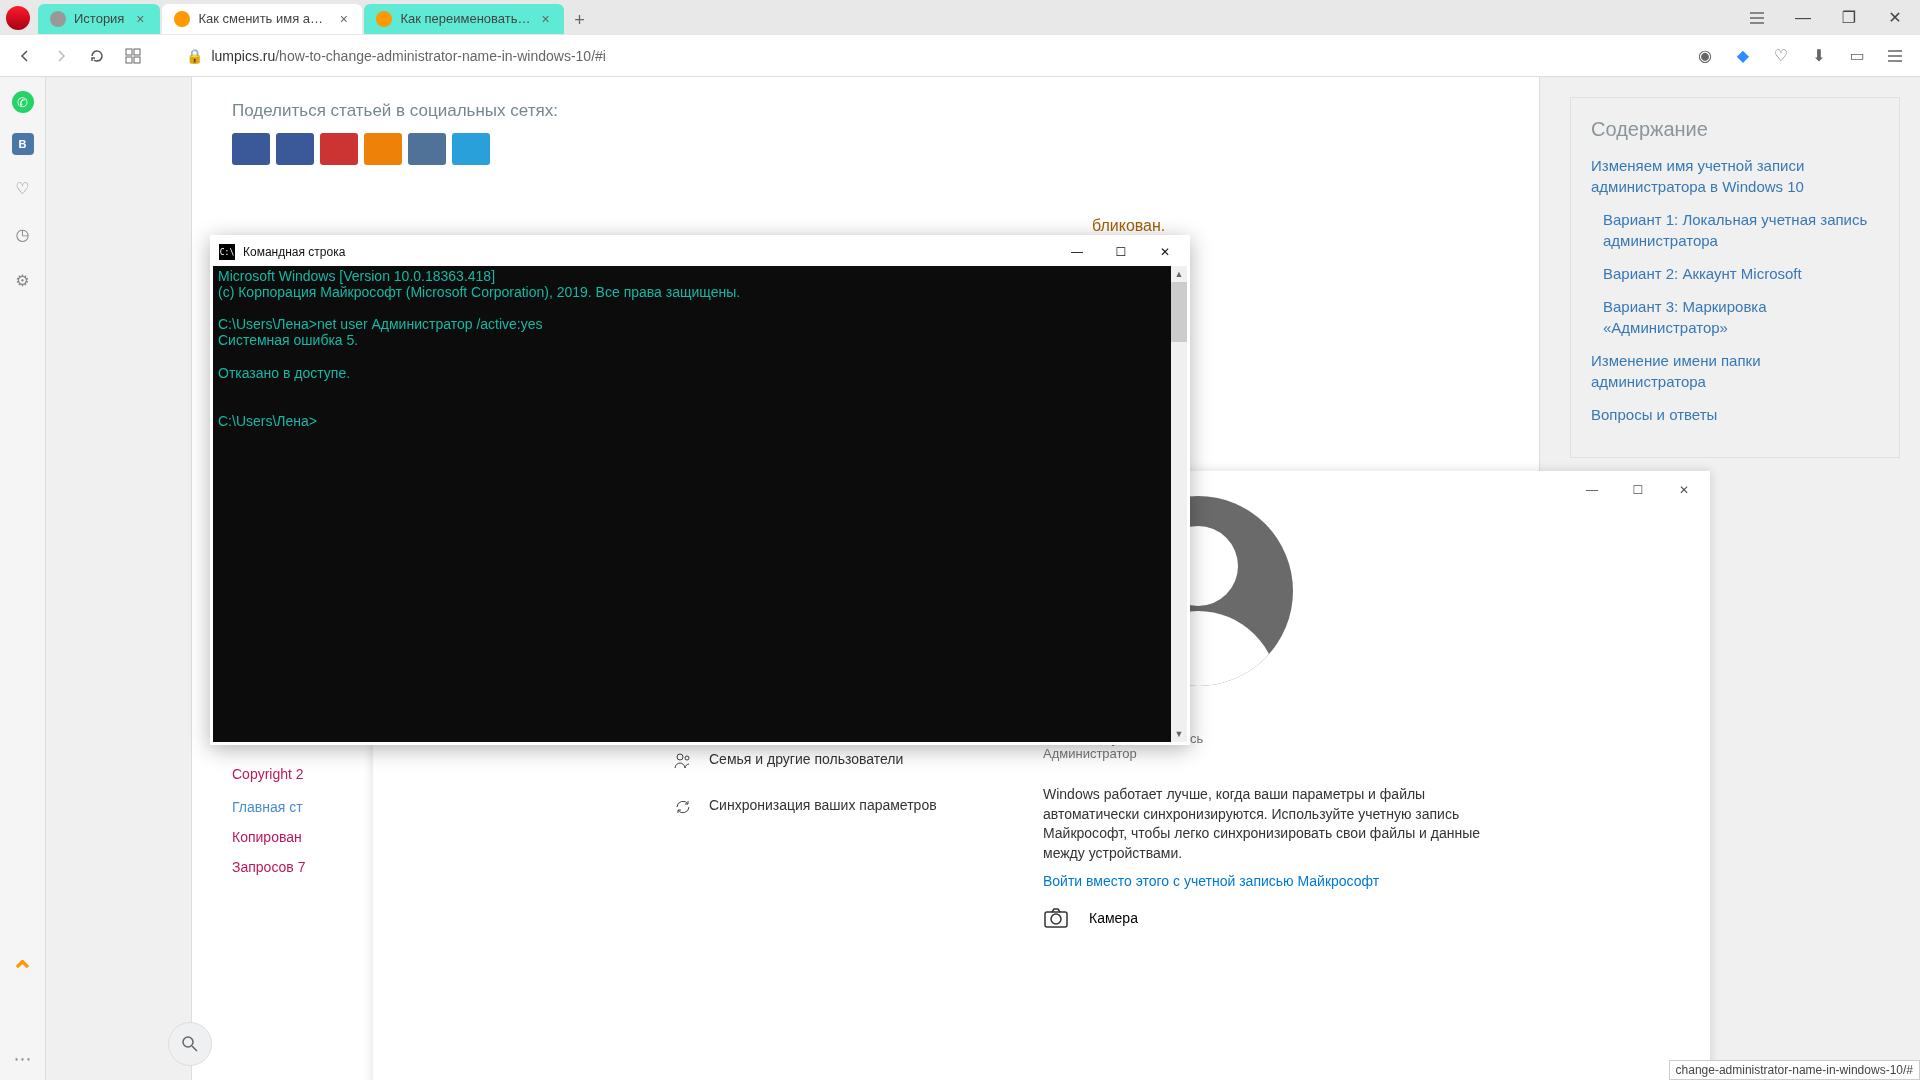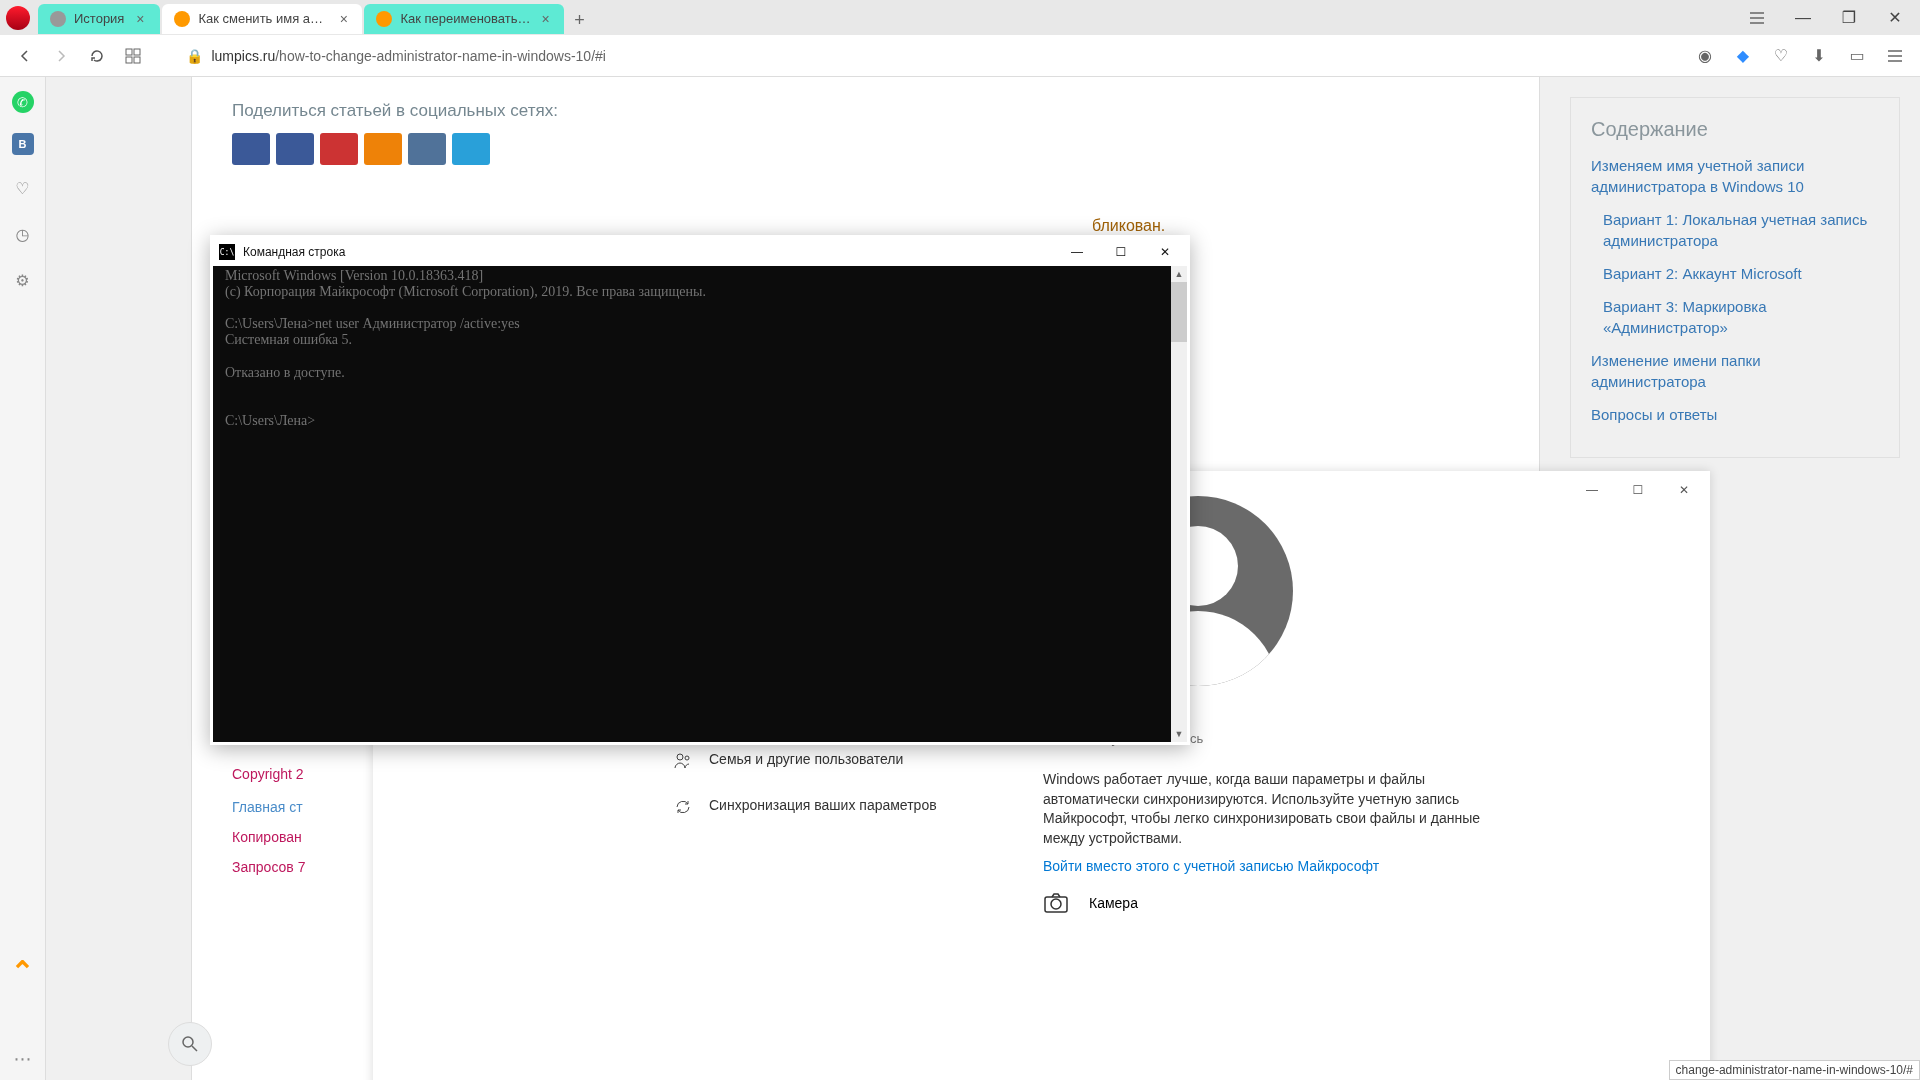--- a/index.html
+++ b/index.html
@@ -51,21 +51,21 @@
 .toc-link { color:#3878b5; font-size:15px; display:block; margin-bottom:12px; line-height:1.4; }
 .toc-sub { margin-left:12px; }
 
 
 .cmd-win { position:absolute; left:164px; top:158px; width:980px; height:510px; background:#0c0c0c; box-shadow:0 4px 20px rgba(0,0,0,.3); border:3px solid #fff; }
 .cmd-title { height:28px; background:#fff; display:flex; align-items:center; padding-left:6px; font-size:12px; color:#111; }
 .cmd-ico { width:16px; height:16px; background:#000; margin-right:8px; display:flex; align-items:center; justify-content:center; color:#fff; font-size:8px; font-family:monospace; }
 .cmd-ctrls { margin-left:auto; display:flex; }
 .cmd-ctrls .wctrl { width:44px; height:28px; color:#111; }
 .cmd-body { height:calc(100% - 28px); display:flex; }
-.cmd-text { flex:1; padding:2px 12px; font-family:Liberation Serif, serif; font-size:14px; color:#737373; white-space:pre; line-height:1.15; }
+.cmd-text { flex:1; padding:2px 5px; font-family:Liberation Sans, sans-serif; font-size:14px; color:#14b8a6; white-space:pre; line-height:1.15; }
 .cmd-scroll { width:16px; background:#f0f0f0; position:relative; }
 .cmd-scroll-btn { height:16px; background:#f0f0f0; display:flex; align-items:center; justify-content:center; font-size:9px; color:#666; }
 .cmd-scroll-thumb { background:#ccc; height:60px; width:100%; }
 
 
 .settings-win { position:absolute; left:327px; top:394px; width:1337px; height:690px; background:#fff; box-shadow:0 0 10px rgba(0,0,0,.15); }
 .settings-ctrls-abs { position:absolute; right:6px; top:6px; display:flex; gap:6px; }
 .settings-ctrls-abs .wctrl { width:40px; height:26px; color:#555; font-size:12px; }
 .settings-body { display:flex; height:100%; }
 .settings-mid { width:350px; background:#fff; padding:30px 20px; display:flex; flex-direction:column; gap:26px; }
@@ -283,20 +283,21 @@
           <div style="position:relative;height:58px;">
             <div class="data-title">ные</div>
             <div class="avatar-big">
               <div class="avatar-head"></div>
                 <div class="avatar-body"></div>
             </div>
           </div>
           <div style="height:130px"></div>
           <div class="user-name">ALЁNA</div>
           <div class="user-sub">Локальная учетная запись</div>
+          <div class="user-sub">Администратор</div>
           <div class="settings-para">Windows работает лучше, когда ваши параметры и файлы автоматически синхронизируются. Используйте учетную запись Майкрософт, чтобы легко синхронизировать свои файлы и данные между устройствами.</div>
           <a class="ms-link">Войти вместо этого с учетной записью Майкрософт</a>
           <div class="avatar-row">
             <svg width="26" height="26" viewBox="0 0 26 26">
                 <rect x="2" y="7" width="22" height="15" rx="2" stroke="#333" fill="none" stroke-width="1.5"></rect>
                 <circle cx="13" cy="14" r="5" stroke="#333" fill="none" stroke-width="1.5"></circle>
                 <path d="M9 7l2-3h4l2 3" stroke="#333" fill="none" stroke-width="1.5"></path>
               </svg>
             <span>Камера</span>
           </div>

